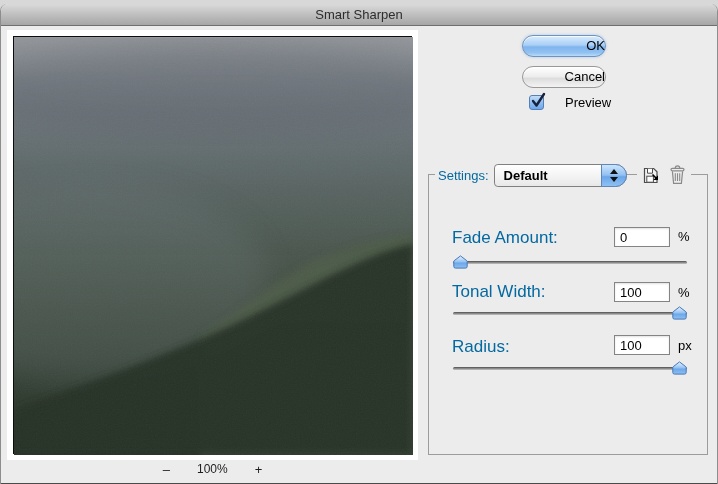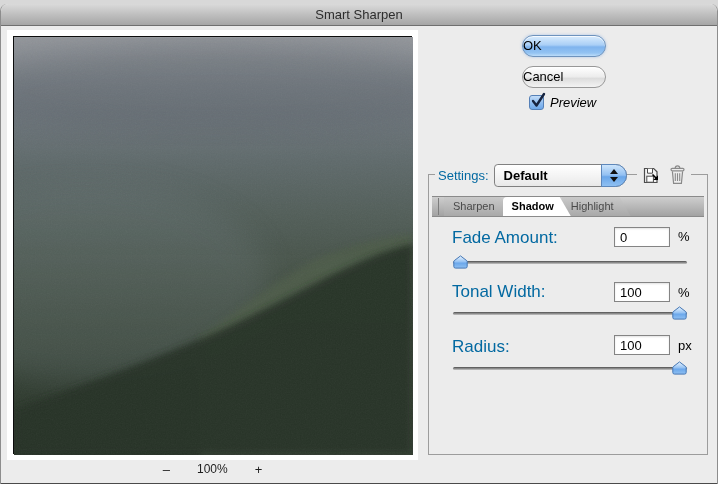--- a/index.html
+++ b/index.html
@@ -23,35 +23,35 @@
   .preview-image svg{display:block;}
   .zoom-row{
     position:absolute;left:6px;top:456px;width:411px;height:18px;
     display:flex;align-items:center;justify-content:center;gap:27px;
     font-size:12px;color:#1e1e1e;
   }
   .zoom-btn{cursor:default;font-size:13px;color:#1e1e1e;}
   
   .btn{
     position:absolute;width:84px;height:22px;border-radius:11px;
-    font-size:13px;color:#000;text-align:left;line-height:20px;cursor:default;
+    font-size:13px;color:#000;text-align:right;line-height:20px;cursor:default;
   }
   .btn-ok{
     left:521px;top:31px;
     background:linear-gradient(#d9ecfd,#aacff6 45%,#7fb4ee 55%,#93c3f2 85%,#bcdcf9);
     border:1px solid #6e93bd;
     box-shadow:inset 0 1px 0 rgba(255,255,255,.75), 0 0 3px rgba(120,165,225,.55);
   }
   .btn-cancel{
     left:521px;top:62px;
     background:linear-gradient(#ffffff,#ececec 50%,#dcdcdc 56%,#f3f3f3);
     border:1px solid #989898;
     box-shadow:inset 0 1px 0 rgba(255,255,255,.9);
   }
-  .preview-toggle{position:absolute;left:528px;top:91px;display:flex;align-items:flex-end;gap:6px;font-style:italic;}
+  .preview-toggle{position:absolute;left:528px;top:91px;display:flex;align-items:flex-end;gap:21px;}
   .checkbox{
     position:relative;width:15px;height:15px;border-radius:3px;
     background:linear-gradient(#c3ddf8,#8fbcf0 55%,#6da7e9);
     border:1px solid #5580b7;
   }
   .checkbox .check-glyph{display:none;position:absolute;left:-1px;top:-5px;}
   .checkbox.checked .check-glyph{display:block;}
   .toggle-label{font-size:13px;color:#000;}
   .mode-row{position:absolute;left:483px;top:125px;display:flex;align-items:center;}
   .radio-option{display:flex;align-items:center;gap:5px;margin-right:18px;}
@@ -230,26 +230,20 @@
         </svg>
         <svg width="17" height="20" viewBox="0 0 17 20">
           <path d="M6.2 3.2 a2.3 2.3 0 0 1 4.6 0" fill="none" stroke="#8a8a8a" stroke-width="1.2"></path>
           <rect x="2" y="3.4" width="13" height="2.4" rx="1.2" fill="none" stroke="#8a8a8a" stroke-width="1.2"></rect>
           <path d="M3.4 6.4 L4.6 18.3 h7.8 L13.6 6.4" fill="none" stroke="#8a8a8a" stroke-width="1.2"></path>
           <path d="M6.3 8.3 v7.8 M8.5 8.3 v7.8 M10.7 8.3 v7.8" stroke="#8a8a8a" stroke-width="1.1"></path>
         </svg>
       </span>
     </div>
 
-    <div class="tab-strip">
-      <span class="tab-sep"></span>
-      <div class="tab">Sharpen</div>
-      <div class="tab active">Shadow</div>
-      <div class="tab">Highlight</div>
-    </div>
 
     <span class="ctl-label" style="left:23px;top:53px;">Fade Amount:</span>
     <input class="num-input" style="left: 185px; top: 52px;" value="0">
     <span class="unit" style="left:249px;top:54px;">%</span>
     <div class="slider" style="left:24px;top:79px;">
       <div class="track"></div>
       <svg class="thumb" width="15" height="14" style="left: calc(0% + 0px);">
           <use href="#thumb-shape"></use>
         </svg>
     </div>

